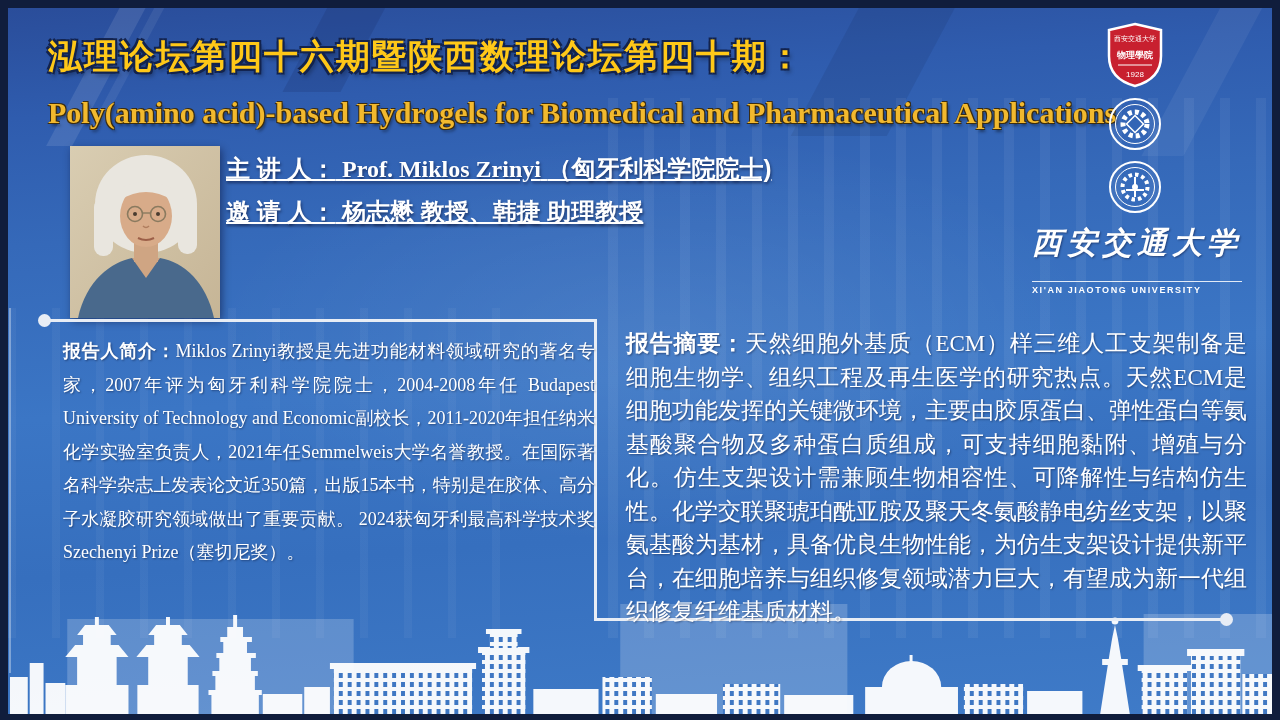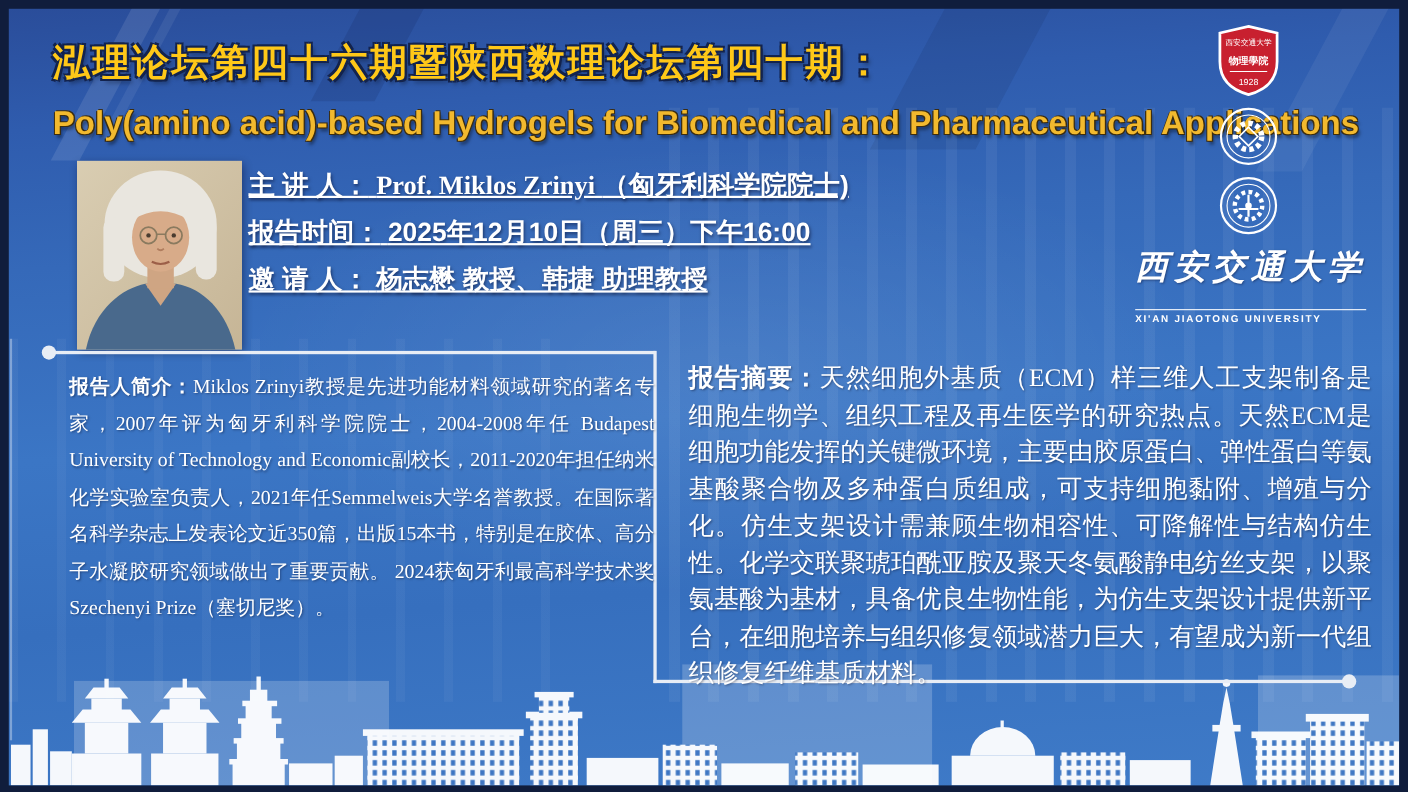--- a/index.html
+++ b/index.html
@@ -32,21 +32,21 @@
   .edge-line{position:absolute;left:1px;top:300px;width:2px;height:365px;background:rgba(255,255,255,.35);}
 
   
   .title-cn{
     position:absolute;left:40px;top:26px;
     font-size:34px;font-weight:bold;color:#ffc818;letter-spacing:2px;white-space:nowrap;
     text-shadow:2px 2px 0 #13234d,-2px 2px 0 #13234d,2px -2px 0 #13234d,-2px -2px 0 #13234d,3px 4px 4px rgba(0,0,0,.35);
   }
   .title-en{
     position:absolute;left:40px;top:88px;
-    font-family:Liberation Sans, sans-serif;font-weight:bold;font-size:30px;color:#f2b92e;white-space:nowrap;
+    font-family:Liberation Serif, serif;font-weight:bold;font-size:30px;color:#f2b92e;white-space:nowrap;
     text-shadow:1px 1px 0 #3c2d10,-1px 1px 0 #3c2d10,1px -1px 0 #3c2d10,2px 3px 3px rgba(0,0,0,.4);
   }
 
   
   .logos{position:absolute;right:30px;top:14px;display:flex;align-items:center;gap:9px;flex-direction:column;}
   .univ-name{color:#fff;margin-left:4px;}
   .univ-cn{font-family:"Liberation Serif",serif;font-style:italic;font-weight:bold;font-size:30px;letter-spacing:5px;white-space:nowrap;text-shadow:1px 1px 2px rgba(0,0,30,.4);}
   .univ-en{font-size:9px;letter-spacing:1.6px;border-top:1px solid rgba(255,255,255,.85);margin-top:17px;padding-top:3px;white-space:nowrap;font-weight:bold;}
 
   
@@ -228,24 +228,20 @@
       </svg>
     </div>
 
     <div class="info">
       <div class="row">
         <span>主 讲 人：</span>
         <span class="name-serif">Prof. Miklos Zrinyi</span>
         <span>（匈牙利科学院院士)</span>
       </div>
       <div class="row">
-        <span>报告时间：</span>
-        <span>2025年12月10日（周三）下午16:00</span>
-      </div>
-      <div class="row">
         <span>邀 请 人：</span>
         <span>杨志懋 教授、韩捷 助理教授</span>
       </div>
     </div>
 
     <div class="dv-dot dvd1"></div>
     <div class="dv dvt"></div>
     <div class="dv dvv"></div>
     <div class="dv dvb"></div>
     <div class="dv-dot dvd2"></div>

